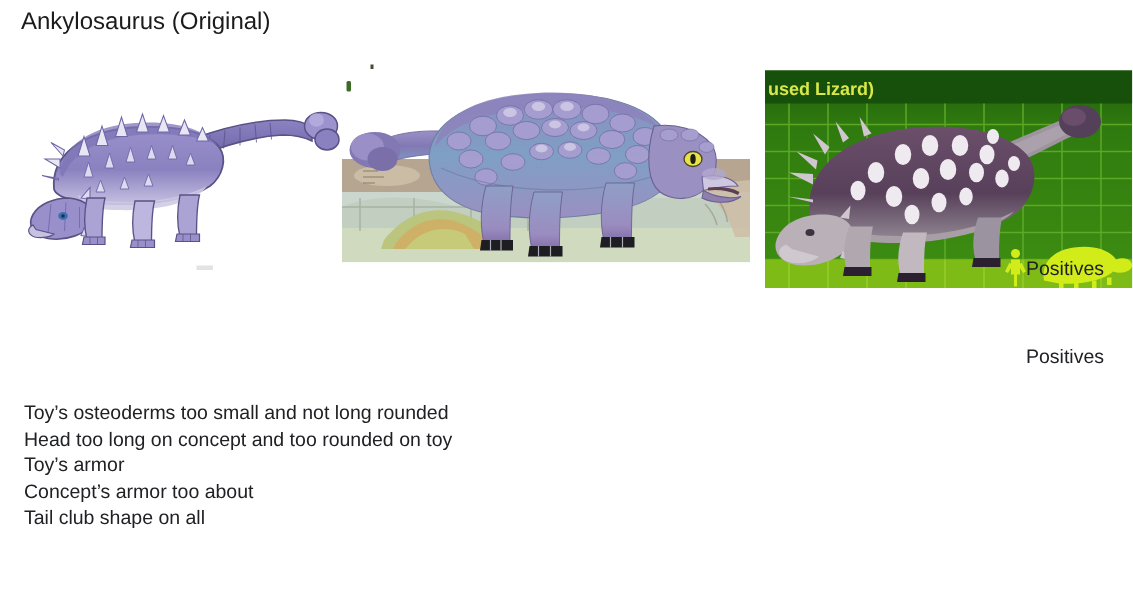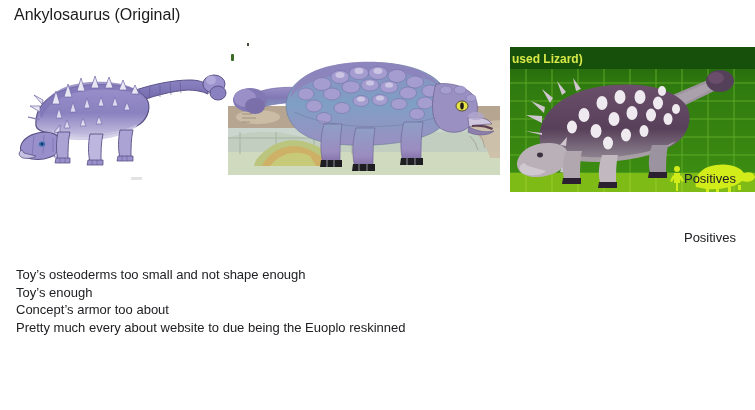--- a/index.html
+++ b/index.html
@@ -501,18 +501,19 @@
   </div>
 </div>
 
 <div class="body-text">
   <p class="para">Positives</p>
   <div class="gap-lg"></div>
   <div class="gap-lg"></div>
   <p class="para">Positives</p>
   <div class="gap-sm"></div>
   <ul class="neg-list">
-    <li>Toy’s osteoderms too small and not shape enough</li>
-    <li>Toy’s enough</li>
+    <li>Toy’s osteoderms too small and not long rounded</li>
+    <li>Head too long on concept and too rounded on toy</li>
+    <li>Toy’s armor</li>
     <li>Concept’s armor too about</li>
-    <li>Pretty much every about website to due being the Euoplo reskinned</li>
+    <li>Tail club shape on all</li>
   </ul>
 </div>
 
 </body></html>

